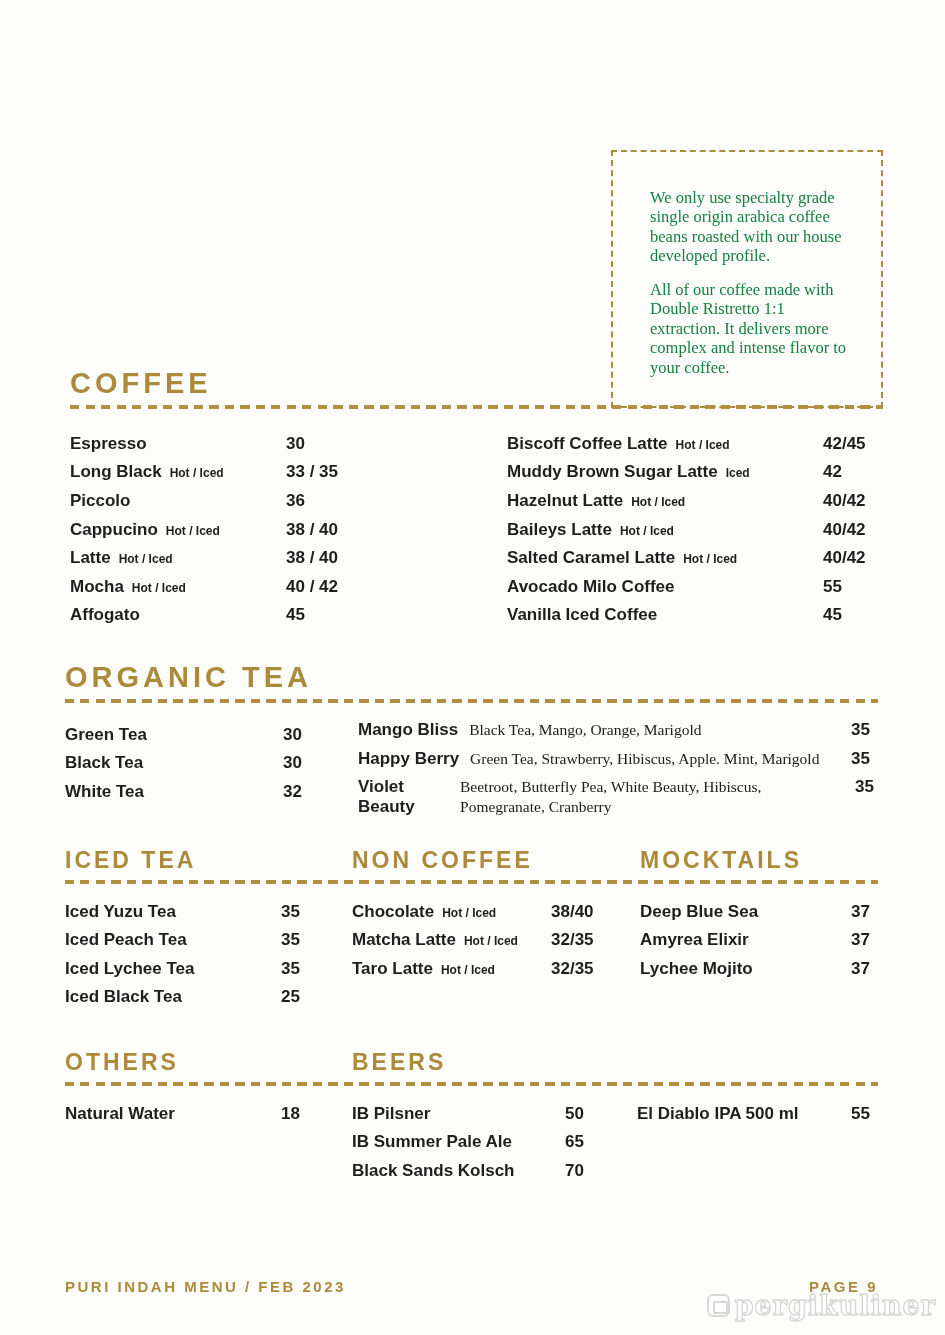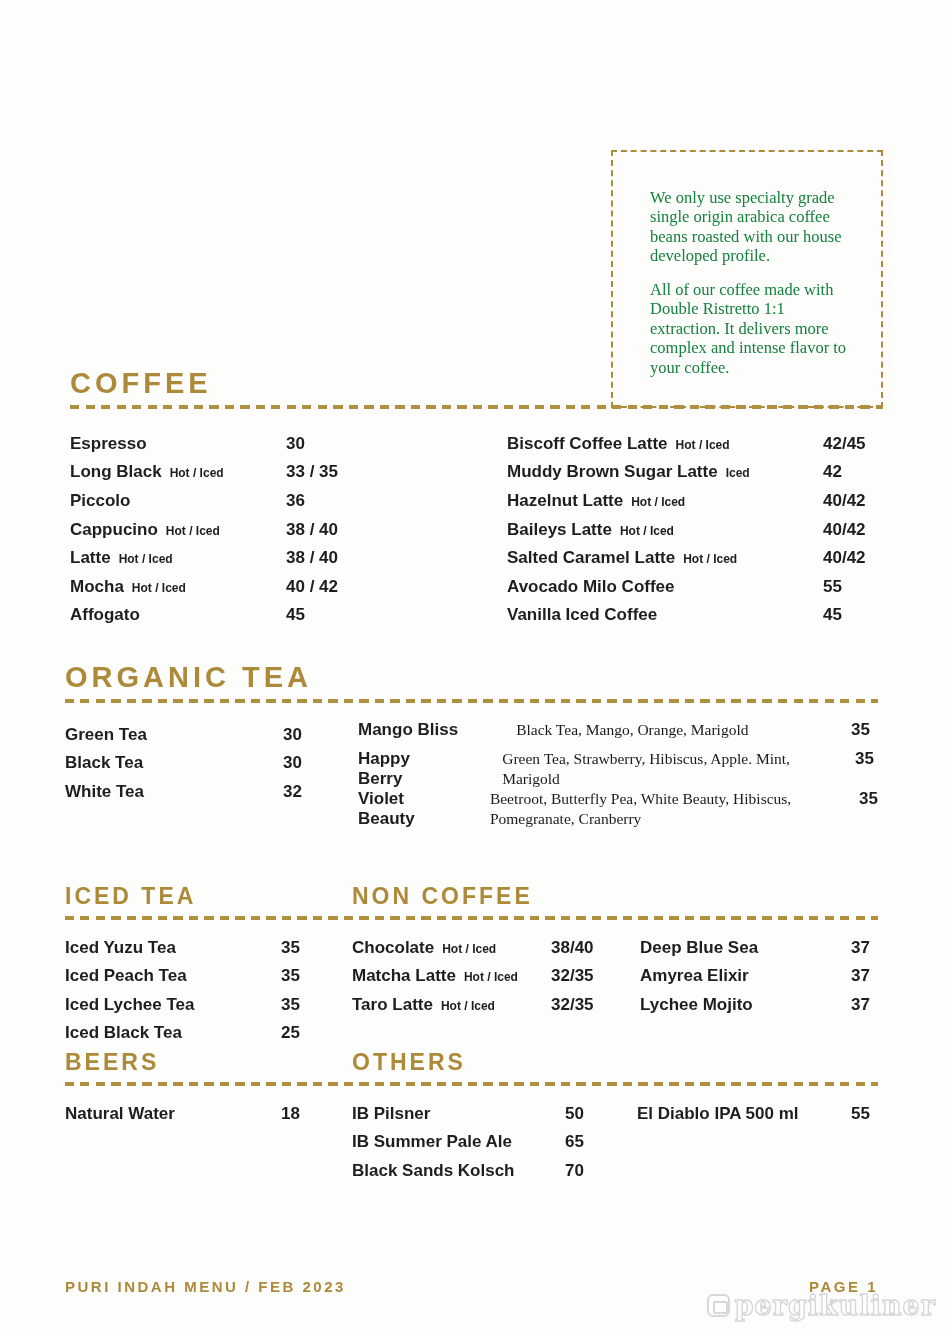--- a/index.html
+++ b/index.html
@@ -50,32 +50,32 @@
   .coffee-right { width:376px; margin-left:87px; }
   .coffee-right .row { grid-template-columns:316px 1fr; }
 
   
   .sec-organic { position:absolute; left:65px; top:662px; width:813px; }
   .sec-organic .cols { display:flex; margin-top:17px; }
   .organic-left { width:293px; }
   .organic-left .row { grid-template-columns:218px 1fr; }
   .organic-right { width:520px; }
   .organic-right .row {
-    display:flex; align-items:baseline; height:auto; min-height:28.4px;gap:47px;
+    display:flex; align-items:baseline; height:auto; min-height:28.4px;
   }
   .organic-right .name { margin-right:11px; }
   .organic-right .desc {
     flex:1 1 auto; font-family:"Liberation Serif", serif;
     font-size:15.5px; line-height:20px; color:#1b1b1b; padding-right:8px;
   }
   .organic-right .price { width:27px; }
 
   
   .band { position:absolute; left:65px; width:813px; }
-  .band-drinks { top:884px; }
+  .band-drinks { top:848px; }
   .band-bottom { top:1050px; }
   .band .heads, .band .items { display:grid; }
   .band-drinks .heads, .band-drinks .items { grid-template-columns:287px 288px 238px; }
   .band-bottom .heads, .band-bottom .items { grid-template-columns:287px 285px 241px; }
   .band .items { margin-top:13px; }
   .col-icedtea  .row { grid-template-columns:216px 1fr; }
   .col-noncoffee .row{ grid-template-columns:199px 1fr; }
   .col-mocktails .row{ grid-template-columns:211px 1fr; }
   .col-others   .row { grid-template-columns:216px 1fr; }
   .col-beers    .row { grid-template-columns:213px 1fr; }
@@ -241,20 +241,21 @@
             <span class="price">35</span>
           </div>
         </div>
     </div>
   </section>
 
   <section class="band band-drinks">
     <div class="heads">
       <h2 class="h-sm">ICED TEA</h2>
       <h2 class="h-sm">NON COFFEE</h2>
+      <h2 class="h-sm">MOCKTAILS</h2>
     </div>
     <div class="dash-line"></div>
     <div class="items">
       <div class="col-icedtea">
 
           <div class="row">
             <span class="nm"><span class="name">Iced Yuzu Tea</span></span>
             <span class="price">35</span>
           </div>
 
@@ -305,22 +306,22 @@
           <div class="row">
             <span class="nm"><span class="name">Lychee Mojito</span></span>
             <span class="price">37</span>
           </div>
         </div>
     </div>
   </section>
 
   <section class="band band-bottom">
     <div class="heads">
+      <h2 class="h-sm">OTHERS</h2>
       <h2 class="h-sm">BEERS</h2>
-      <h2 class="h-sm">OTHERS</h2>
       <h2 class="h-sm"></h2>
     </div>
     <div class="dash-line"></div>
     <div class="items">
       <div class="col-others">
 
           <div class="row">
             <span class="nm"><span class="name">Natural Water</span></span>
             <span class="price">18</span>
           </div>
@@ -346,19 +347,19 @@
 
           <div class="row">
             <span class="nm"><span class="name">El Diablo IPA 500 ml</span></span>
             <span class="price">55</span>
           </div>
         </div>
     </div>
   </section>
 
   <div class="footer-left">PURI INDAH MENU / FEB 2023</div>
-  <div class="footer-page">PAGE 1</div>
+  <div class="footer-page">PAGE 9</div>
   <div class="watermark">
     <span class="wm-icon"></span>
     <span class="wm-text">pergikuliner</span>
   </div>
 
 </div>
 
 </body></html>

